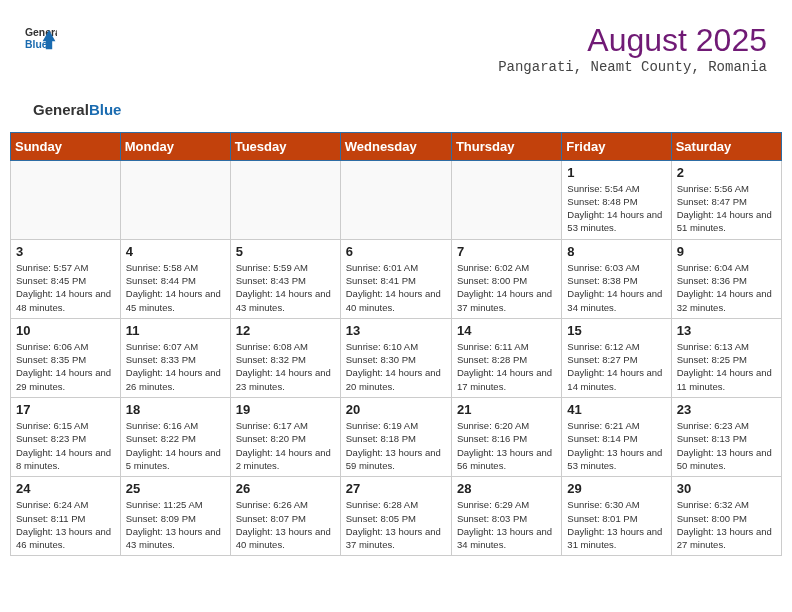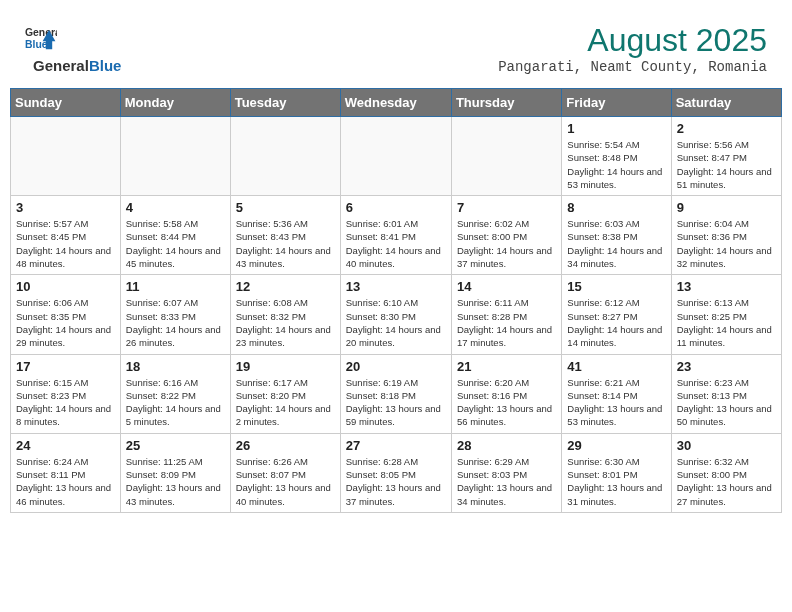--- a/index.html
+++ b/index.html
@@ -23,36 +23,36 @@
     }
     .logo-icon {
       width: 32px;
       height: 32px;
     }
     .title-area {
       text-align: right;
     }
     .month-year {
       font-size: 32px;
-      color: #0f766e;
+      color: #701a75;
       font-weight: normal;
     }
     .location {
       font-size: 14px;
       color: #444;
       font-family: Liberation Mono, monospace;
     }
     .calendar {
       width: 100%;
       border-collapse: collapse;
       border: 1px solid #ccc;
       margin-top: 5px;
     }
     .calendar th {
-      background-color: #737373;
+      background-color: #c2410c;
       color: #fff;
       font-size: 13px;
       font-weight: bold;
       padding: 6px 4px;
       text-align: left;
       border: 1px solid #2e6da4;
     }
     .calendar td {
       border: 1px solid #ccc;
       vertical-align: top;
@@ -85,21 +85,21 @@
 </head>
 <body>
 
 <div class="header-area">
   <div class="logo">
     <svg class="logo-icon" viewBox="0 0 40 40" xmlns="http://www.w3.org/2000/svg">
       <text x="0" y="18" font-size="13" font-family="Arial" font-weight="bold" fill="#333">General</text>
       <text x="0" y="32" font-size="13" font-family="Arial" font-weight="bold" fill="#1a6bb0">Blue</text>
       <polygon points="30,10 38,24 34,24 34,34 26,34 26,24 22,24" fill="#1a6bb0"></polygon>
     </svg>
-    <div style="margin-left:8px;">
+    <div style="margin-left:8px;margin-top:44px;">
       <div style="font-size:15px; color:#333; font-weight:bold; line-height:1.1;">
         <span style="color:#333;">General</span><span style="color:#1a6bb0;">Blue</span>
       </div>
     </div>
   </div>
   <div class="title-area">
     <div class="month-year">August 2025</div>
     <div class="location">Pangarati, Neamt County, Romania</div>
   </div>
 </div>
@@ -144,21 +144,21 @@
 Daylight: 14 hours and 48 minutes.</div>
         </td>
         <td>
           <span class="day-number">4</span>
           <div class="day-info">Sunrise: 5:58 AM
 Sunset: 8:44 PM
 Daylight: 14 hours and 45 minutes.</div>
         </td>
         <td>
           <span class="day-number">5</span>
-          <div class="day-info">Sunrise: 5:36 AM
+          <div class="day-info">Sunrise: 5:59 AM
 Sunset: 8:43 PM
 Daylight: 14 hours and 43 minutes.</div>
         </td>
         <td>
           <span class="day-number">6</span>
           <div class="day-info">Sunrise: 6:01 AM
 Sunset: 8:41 PM
 Daylight: 14 hours and 40 minutes.</div>
         </td>
         <td>

